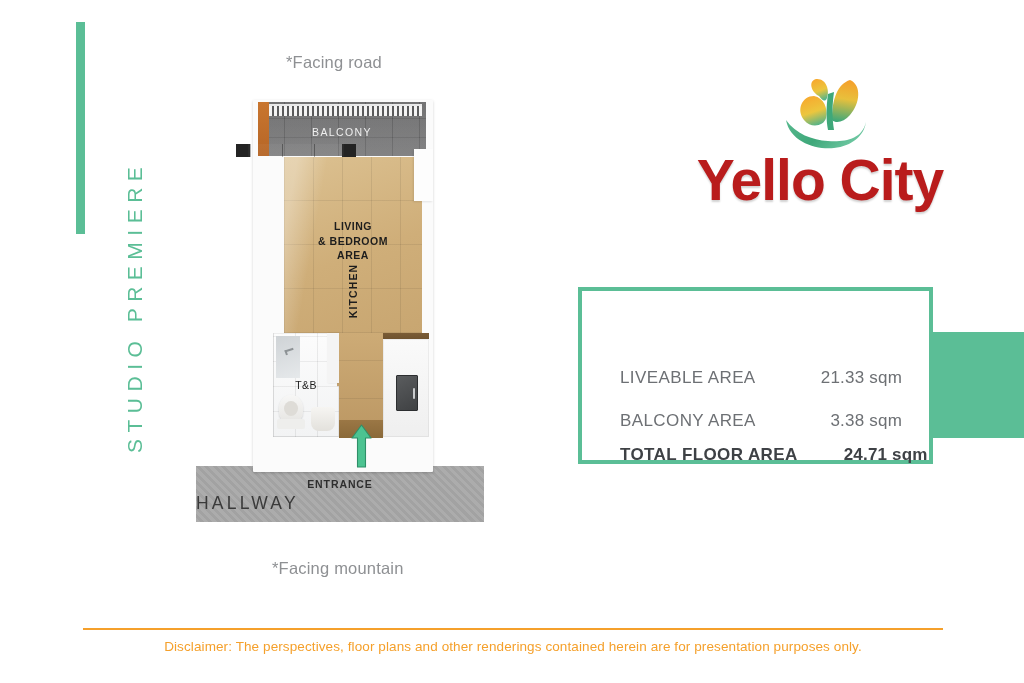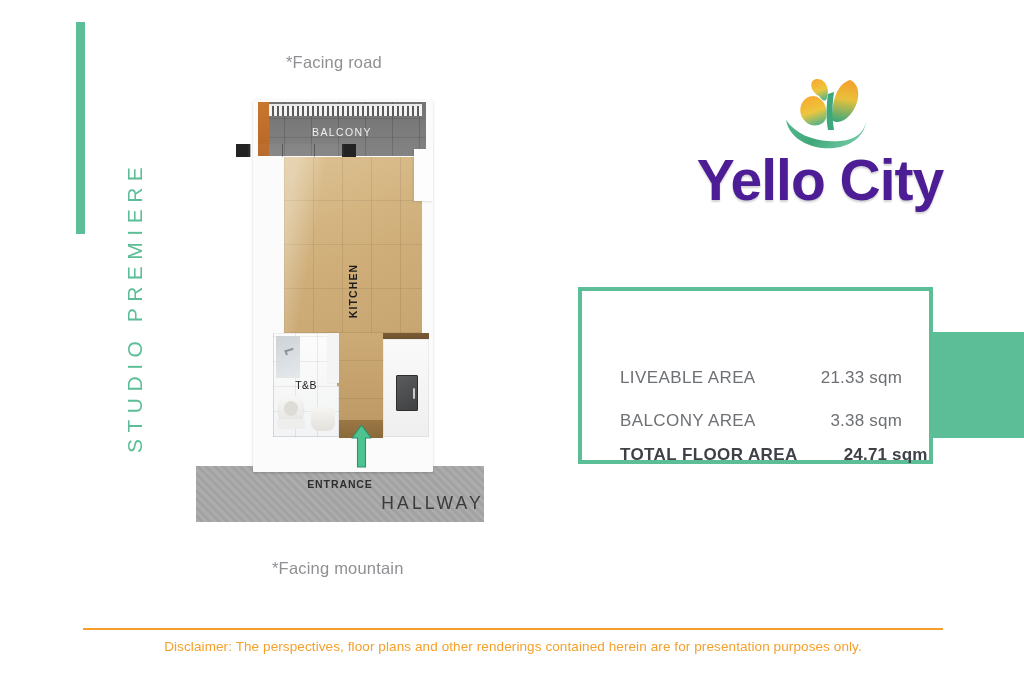--- a/index.html
+++ b/index.html
@@ -50,21 +50,21 @@
     background-image: repeating-linear-gradient(45deg,
         rgba(255,255,255,.05) 0 3px, rgba(0,0,0,.035) 3px 6px);
   }
   .hallway-entrance {
     position: absolute; left: 0; top: 12px; width: 288px;
     text-align: center; font-size: 10.5px; font-weight: 700;
     color: #2e2e2e; letter-spacing: .9px;
   }
   .hallway-label {
     position: absolute; left: 0; top: 27px; width: 288px;
-    text-align: right; font-size: 17.5px; font-weight: 400;
+    text-align: left; font-size: 17.5px; font-weight: 400;
     color: #3a3a3a; letter-spacing: 3.2px;
   }
 
   
   .shell {
     position: absolute; left: 57px; top: 10px;
     width: 180px; height: 372px;
     background: #fbfbfb;
     border-radius: 1px;
     box-shadow: 0 1px 3px rgba(0,0,0,.18);
@@ -239,21 +239,21 @@
   }
   .arrow svg { display:block; }
 
   
   .logo { position: absolute; left: 694px; top: 78px; width: 252px; height: 136px; }
   .logo-mark { position: absolute; left: 72px; top: 0; width: 120px; height: 76px; }
   .logo-word {
     position: absolute; left: 0; top: 70px; width: 252px;
     text-align: center;
     font-size: 57px; font-weight: 700; letter-spacing: -1px;
-    color: #4c1d95;
+    color: #b91c1c;
     text-shadow: 0 2px 2px rgba(0,0,0,.18);
     line-height: 64px;
     white-space: nowrap;
   }
 
   
   .green-tab {
     position: absolute; left: 930px; top: 332px;
     width: 94px; height: 106px;
     background: #5bbe96;
@@ -314,20 +314,25 @@
       <div class="balcony-label">BALCONY</div>
     </div>
     <div class="door-jamb-l"></div>
     <div class="door-jamb-r"></div>
     <div class="slider-doors"></div>
 
     <div class="living">
       <div class="living-inner-shade"></div>
     </div>
     <div class="right-jog"></div>
+    <div class="living-label">
+      <span>LIVING</span><br>
+      <span>&amp; BEDROOM</span><br>
+      <span>AREA</span>
+    </div>
 
     <div class="tb">
       <div class="tb-tiles"></div>
       <div class="tb-shower">
         <div class="tb-showerhead"></div>
       </div>
       <div class="tb-toilet"></div>
       <div class="tb-tank"></div>
       <div class="tb-sink"></div>
     </div>

